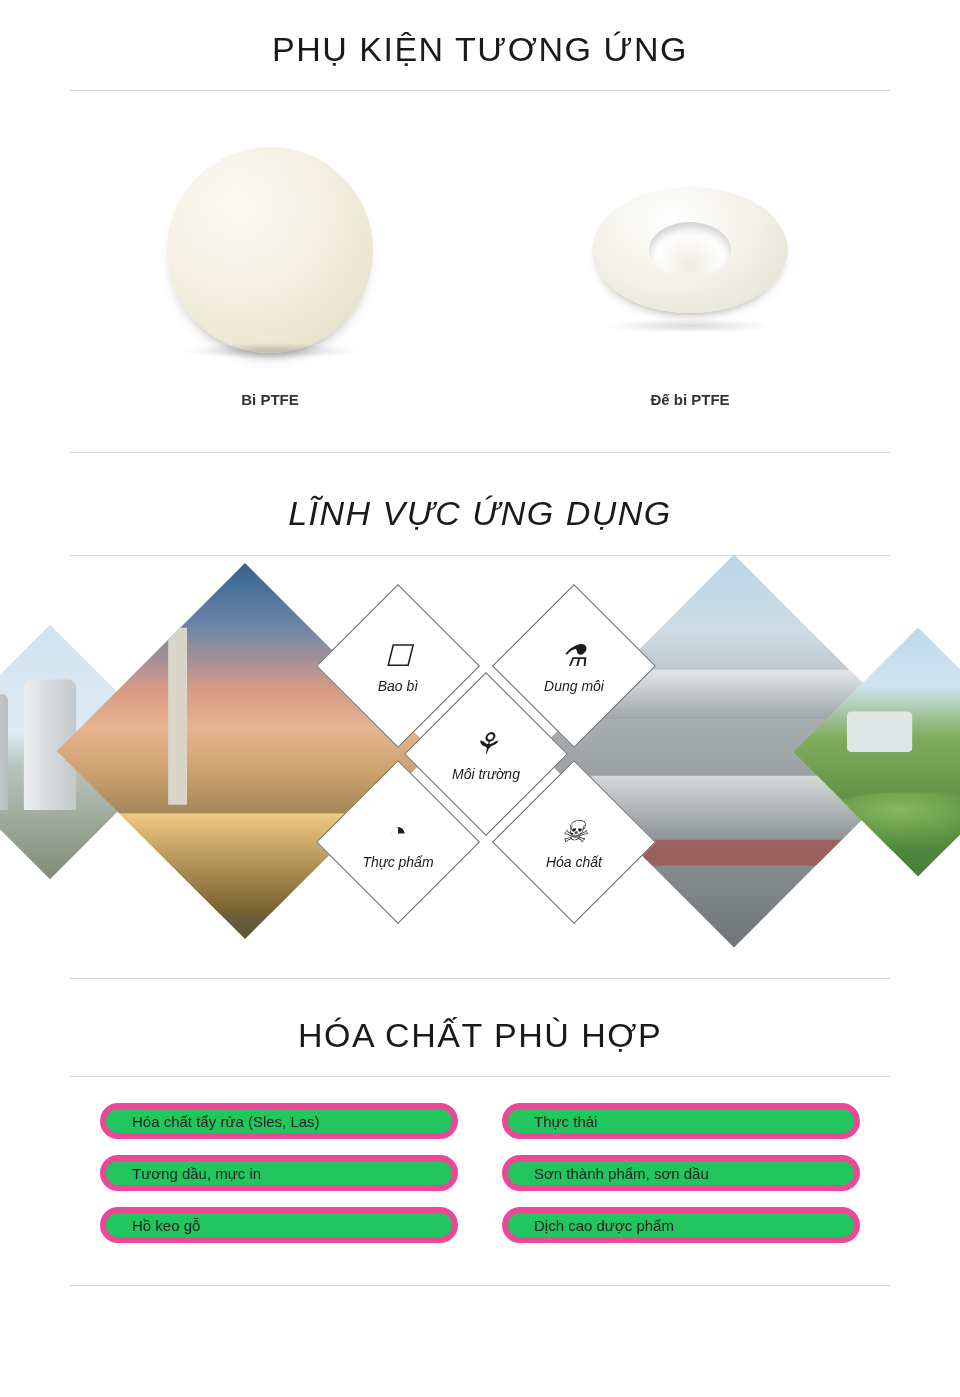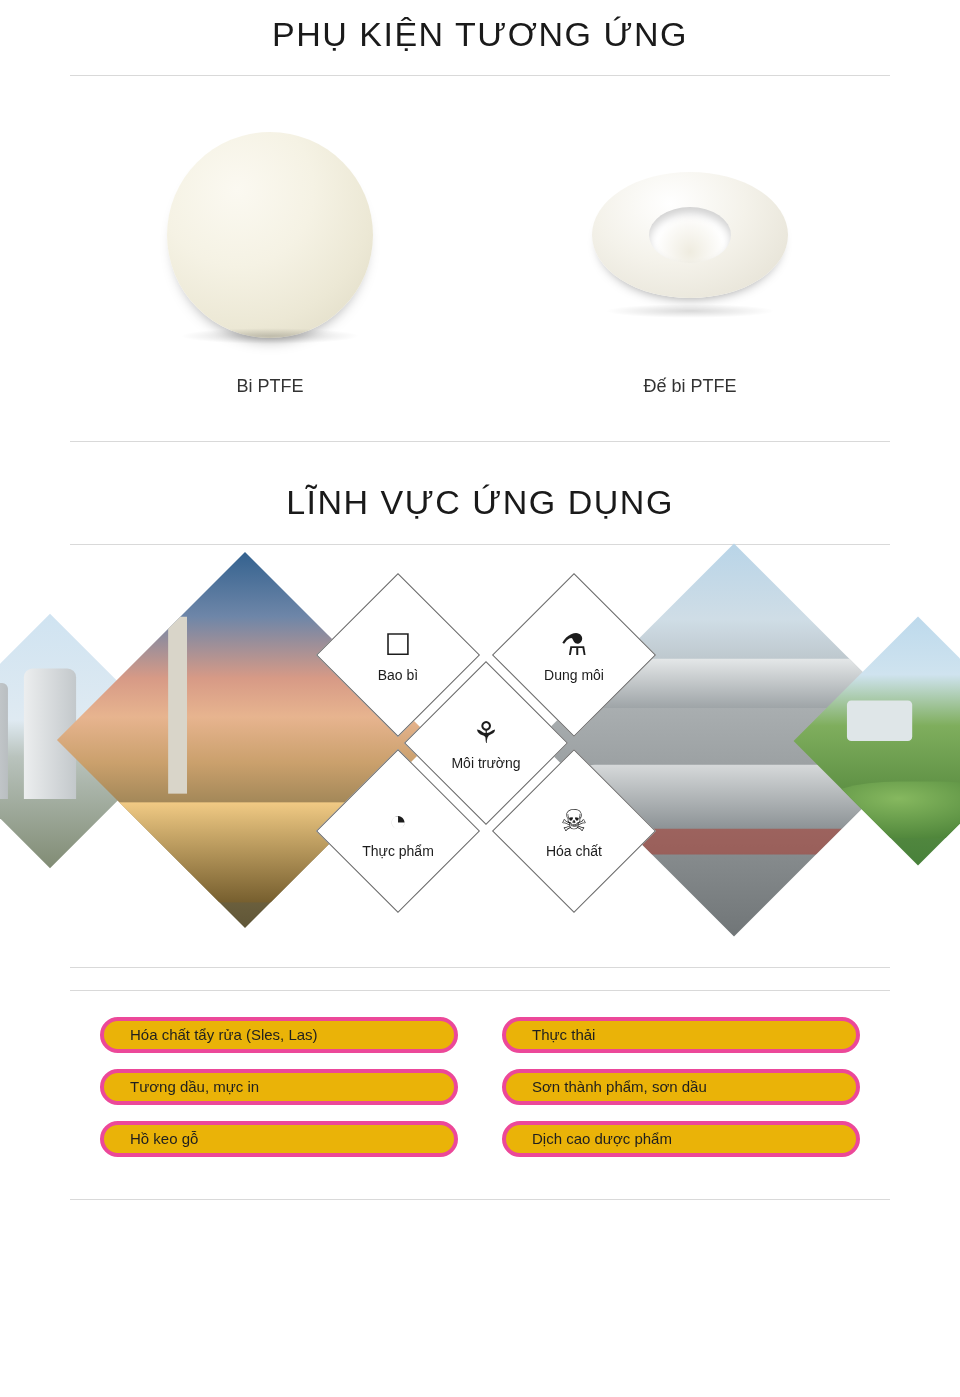--- a/index.html
+++ b/index.html
@@ -23,40 +23,41 @@
     line-height: 1.1;
   }
   .rule {
     height: 1px;
     background: #d9d9d9;
     margin: 0 auto;
     width: 820px;
   }
 
   
-  #sec-accessories { padding-top: 16px; }
+  #sec-accessories { padding-top: 31px; }
   .acc-row {
     display: flex;
     justify-content: space-around;
     align-items: flex-end;
     margin-top: 34px;
     padding: 0 60px;
   }
   .acc-item { width: 280px; text-align: center; }
   .acc-figure {
     height: 250px;
     display: flex;
     align-items: center;
     justify-content: center;
     position: relative;
   }
   .acc-caption {
     margin-top: 16px;
-    font-size: 18px;
+    font-size: 15px;
     color: #333;
+    font-weight: bold;
   }
   
   .ball {
     width: 206px; height: 206px; border-radius: 50%;
     background: radial-gradient(circle at 34% 28%, #fbf9f1 0%, #f5f2e4 38%, #ece8d5 68%, #ddd8c2 100%);
     box-shadow: 0 10px 14px -8px rgba(0,0,0,0.35);
   }
   .ball-shadow {
     position: absolute; bottom: 16px; left: 50%; transform: translateX(-50%);
     width: 180px; height: 16px; border-radius: 50%;
@@ -94,21 +95,21 @@
     background: radial-gradient(ellipse at 50% 40%, #ffffff 0%, #f2f1ec 70%, #e9e8e2 100%);
     box-shadow: inset 0 4px 10px rgba(0,0,0,0.10);
   }
   .dish::after {
     content: ""; position: absolute; top: 44%; left: 46%;
     width: 12px; height: 10px; border-radius: 50%;
     background: #eceae3;
   }
 
   
-  #sec-fields { margin-top: 18px; }
+  #sec-fields { margin-top: 18px; font-style: italic; }
   .fields-stage {
     position: relative;
     width: 960px;
     height: 340px;
     margin-top: 34px;
   }
   .photo-diamond {
     position: absolute;
     transform: rotate(45deg);
     overflow: hidden;
@@ -208,29 +209,29 @@
   
   #sec-chemicals { margin-top: 8px; }
   .chem-grid {
     display: grid;
     grid-template-columns: 1fr 1fr;
     gap: 16px 44px;
     width: 760px;
     margin: 26px auto 0 auto;
   }
   .chem-pill {
-    border: 4px solid #ec4899;
+    border: 6px solid #ec4899;
     border-radius: 22px;
     height: 36px;
     display: flex;
     align-items: center;
     padding-left: 26px;
     font-size: 15px;
     color: #1f1f1f;
-    background: #eab308;
+    background: #22c55e;
   }
   .bottom-rule { margin-top: 42px; }
 </style>
 </head>
 <body>
 
 <div class="page">
 
   <section id="sec-accessories">
     <h2 class="section-title">PHỤ KIỆN TƯƠNG ỨNG</h2>
@@ -310,20 +311,21 @@
           <span class="glyph">☠</span>
           <span class="lbl">Hóa chất</span>
         </div>
       </div>
     </div>
 
     <div class="rule" style="margin-top:48px;"></div>
   </section>
 
   <section id="sec-chemicals">
+    <h2 class="section-title" style="margin-top:38px;">HÓA CHẤT PHÙ HỢP</h2>
     <div class="rule" style="margin-top:22px;"></div>
 
     <div class="chem-grid">
       <div class="chem-pill">Hóa chất tẩy rửa (Sles, Las)</div>
       <div class="chem-pill">Thực thải</div>
       <div class="chem-pill">Tương dầu, mực in</div>
       <div class="chem-pill">Sơn thành phẩm, sơn dầu</div>
       <div class="chem-pill">Hồ keo gỗ</div>
       <div class="chem-pill">Dịch cao dược phẩm</div>
     </div>

